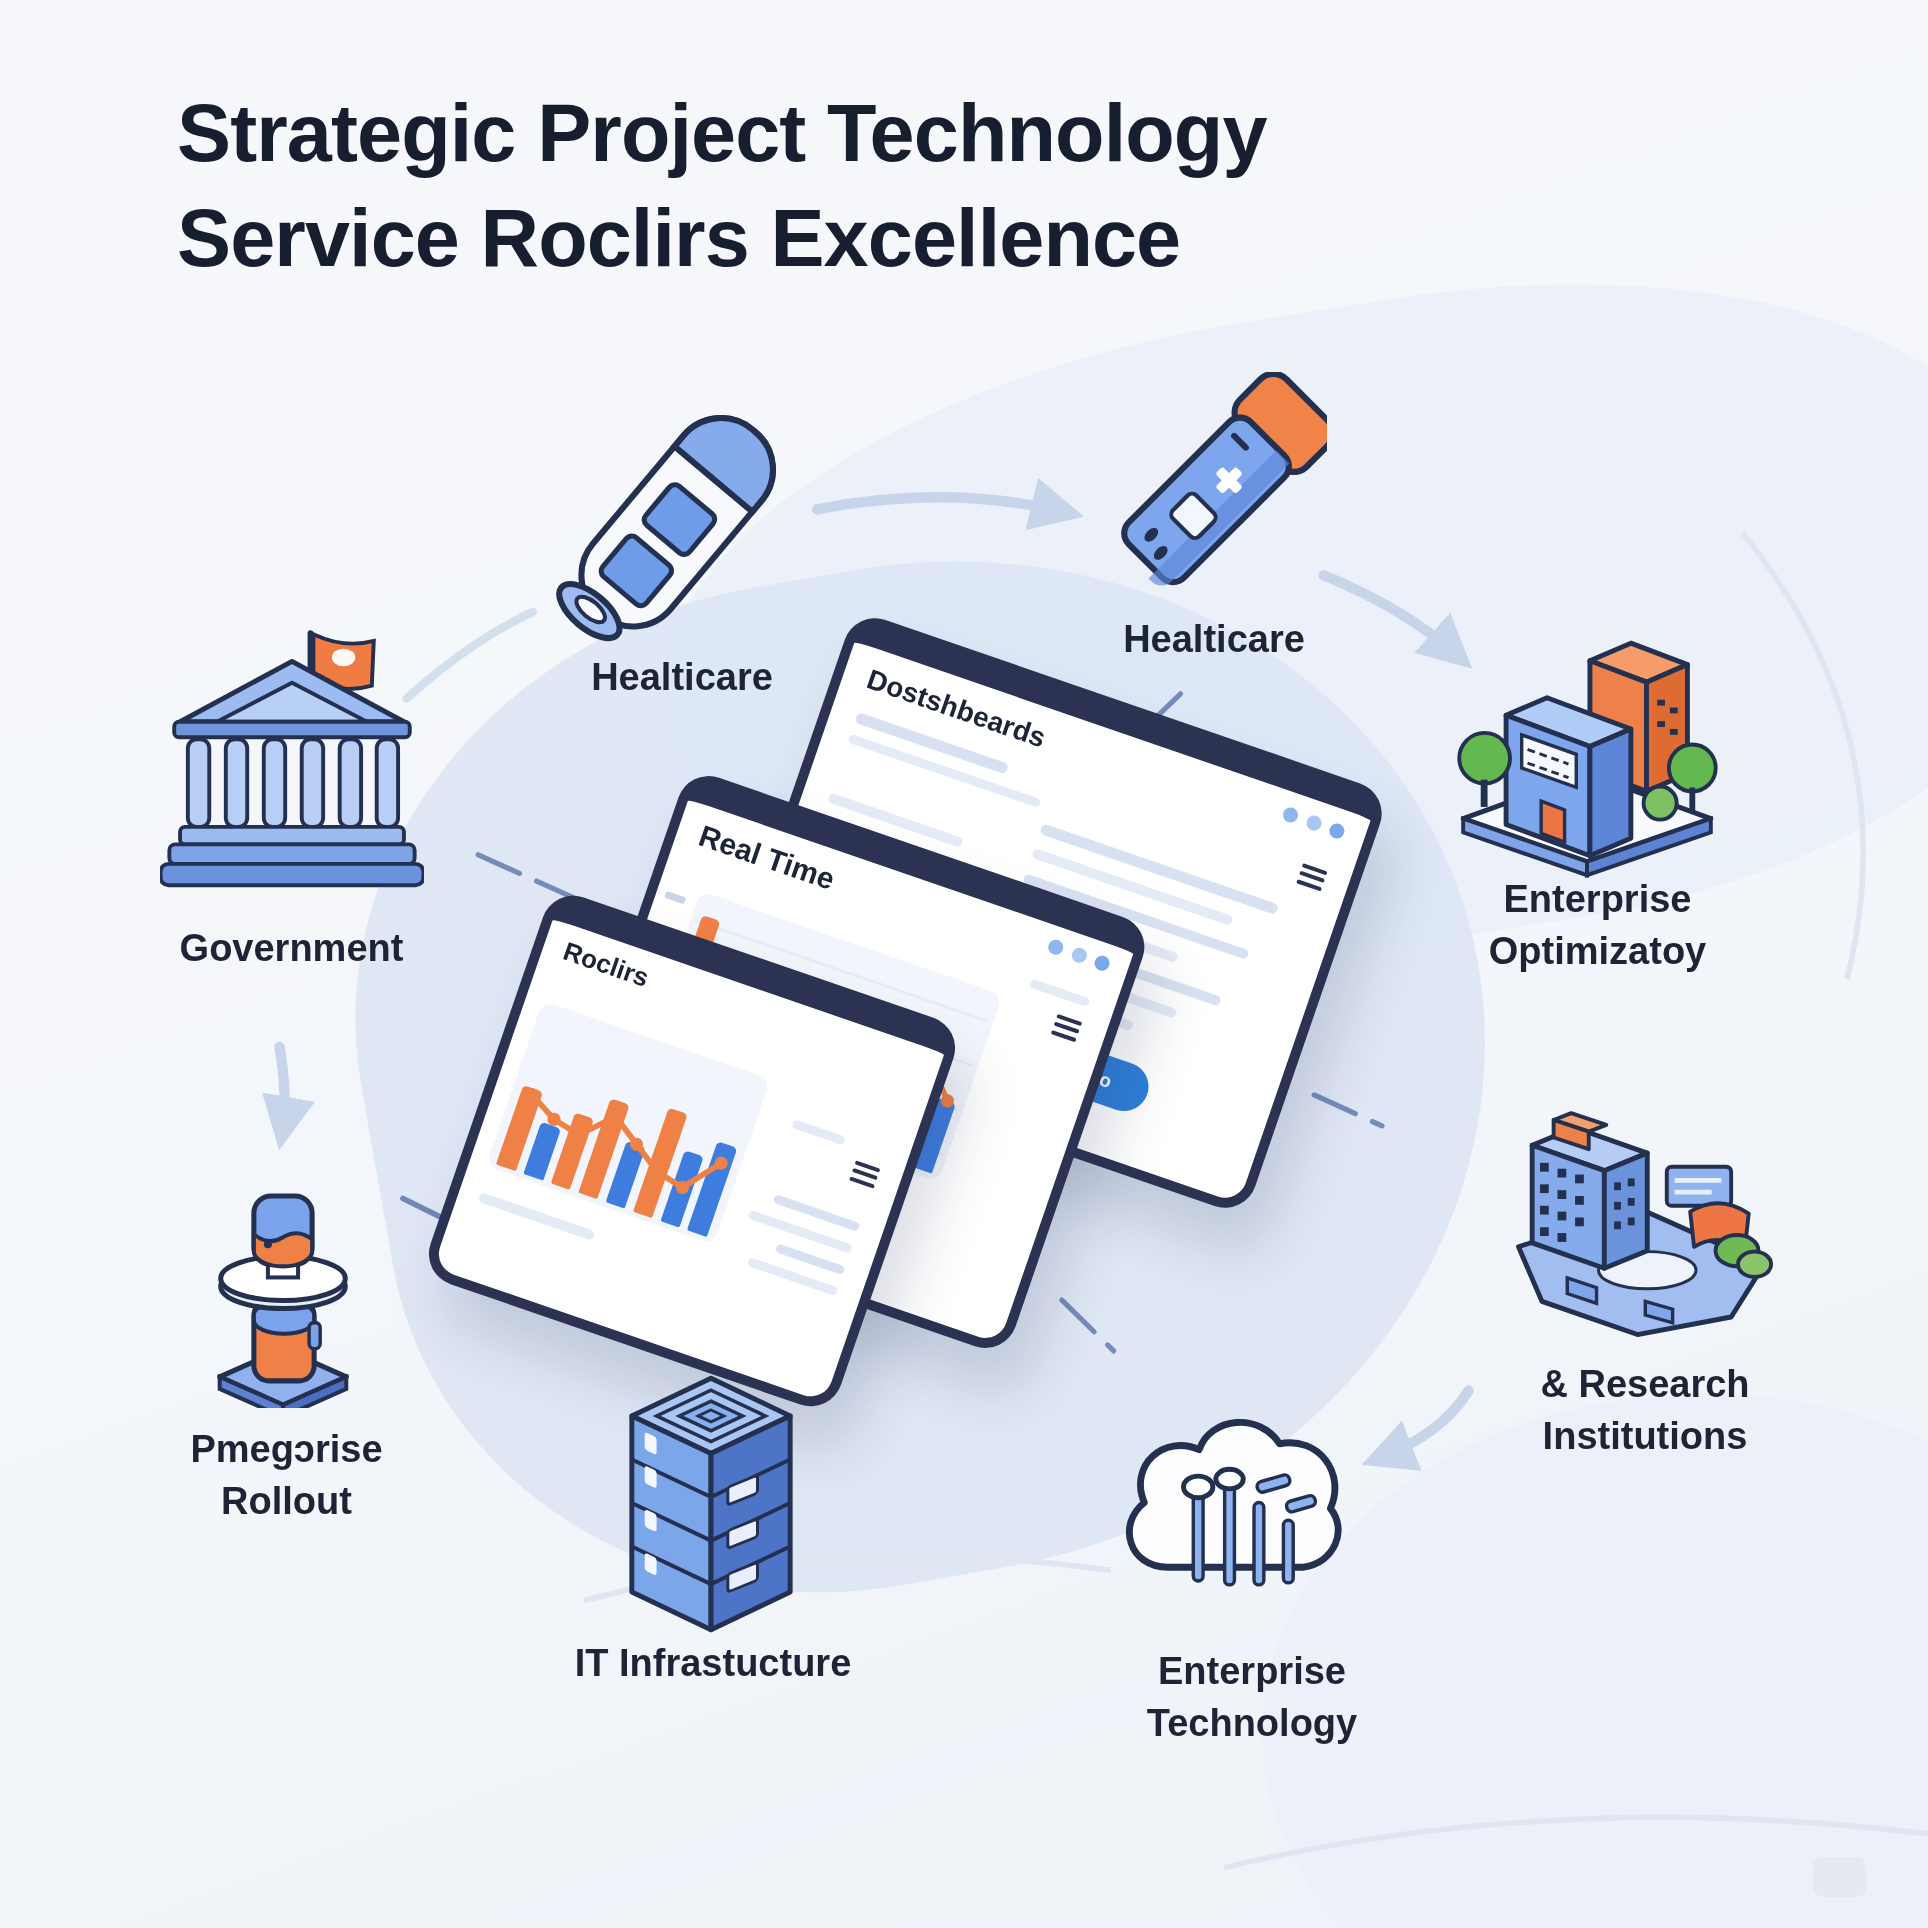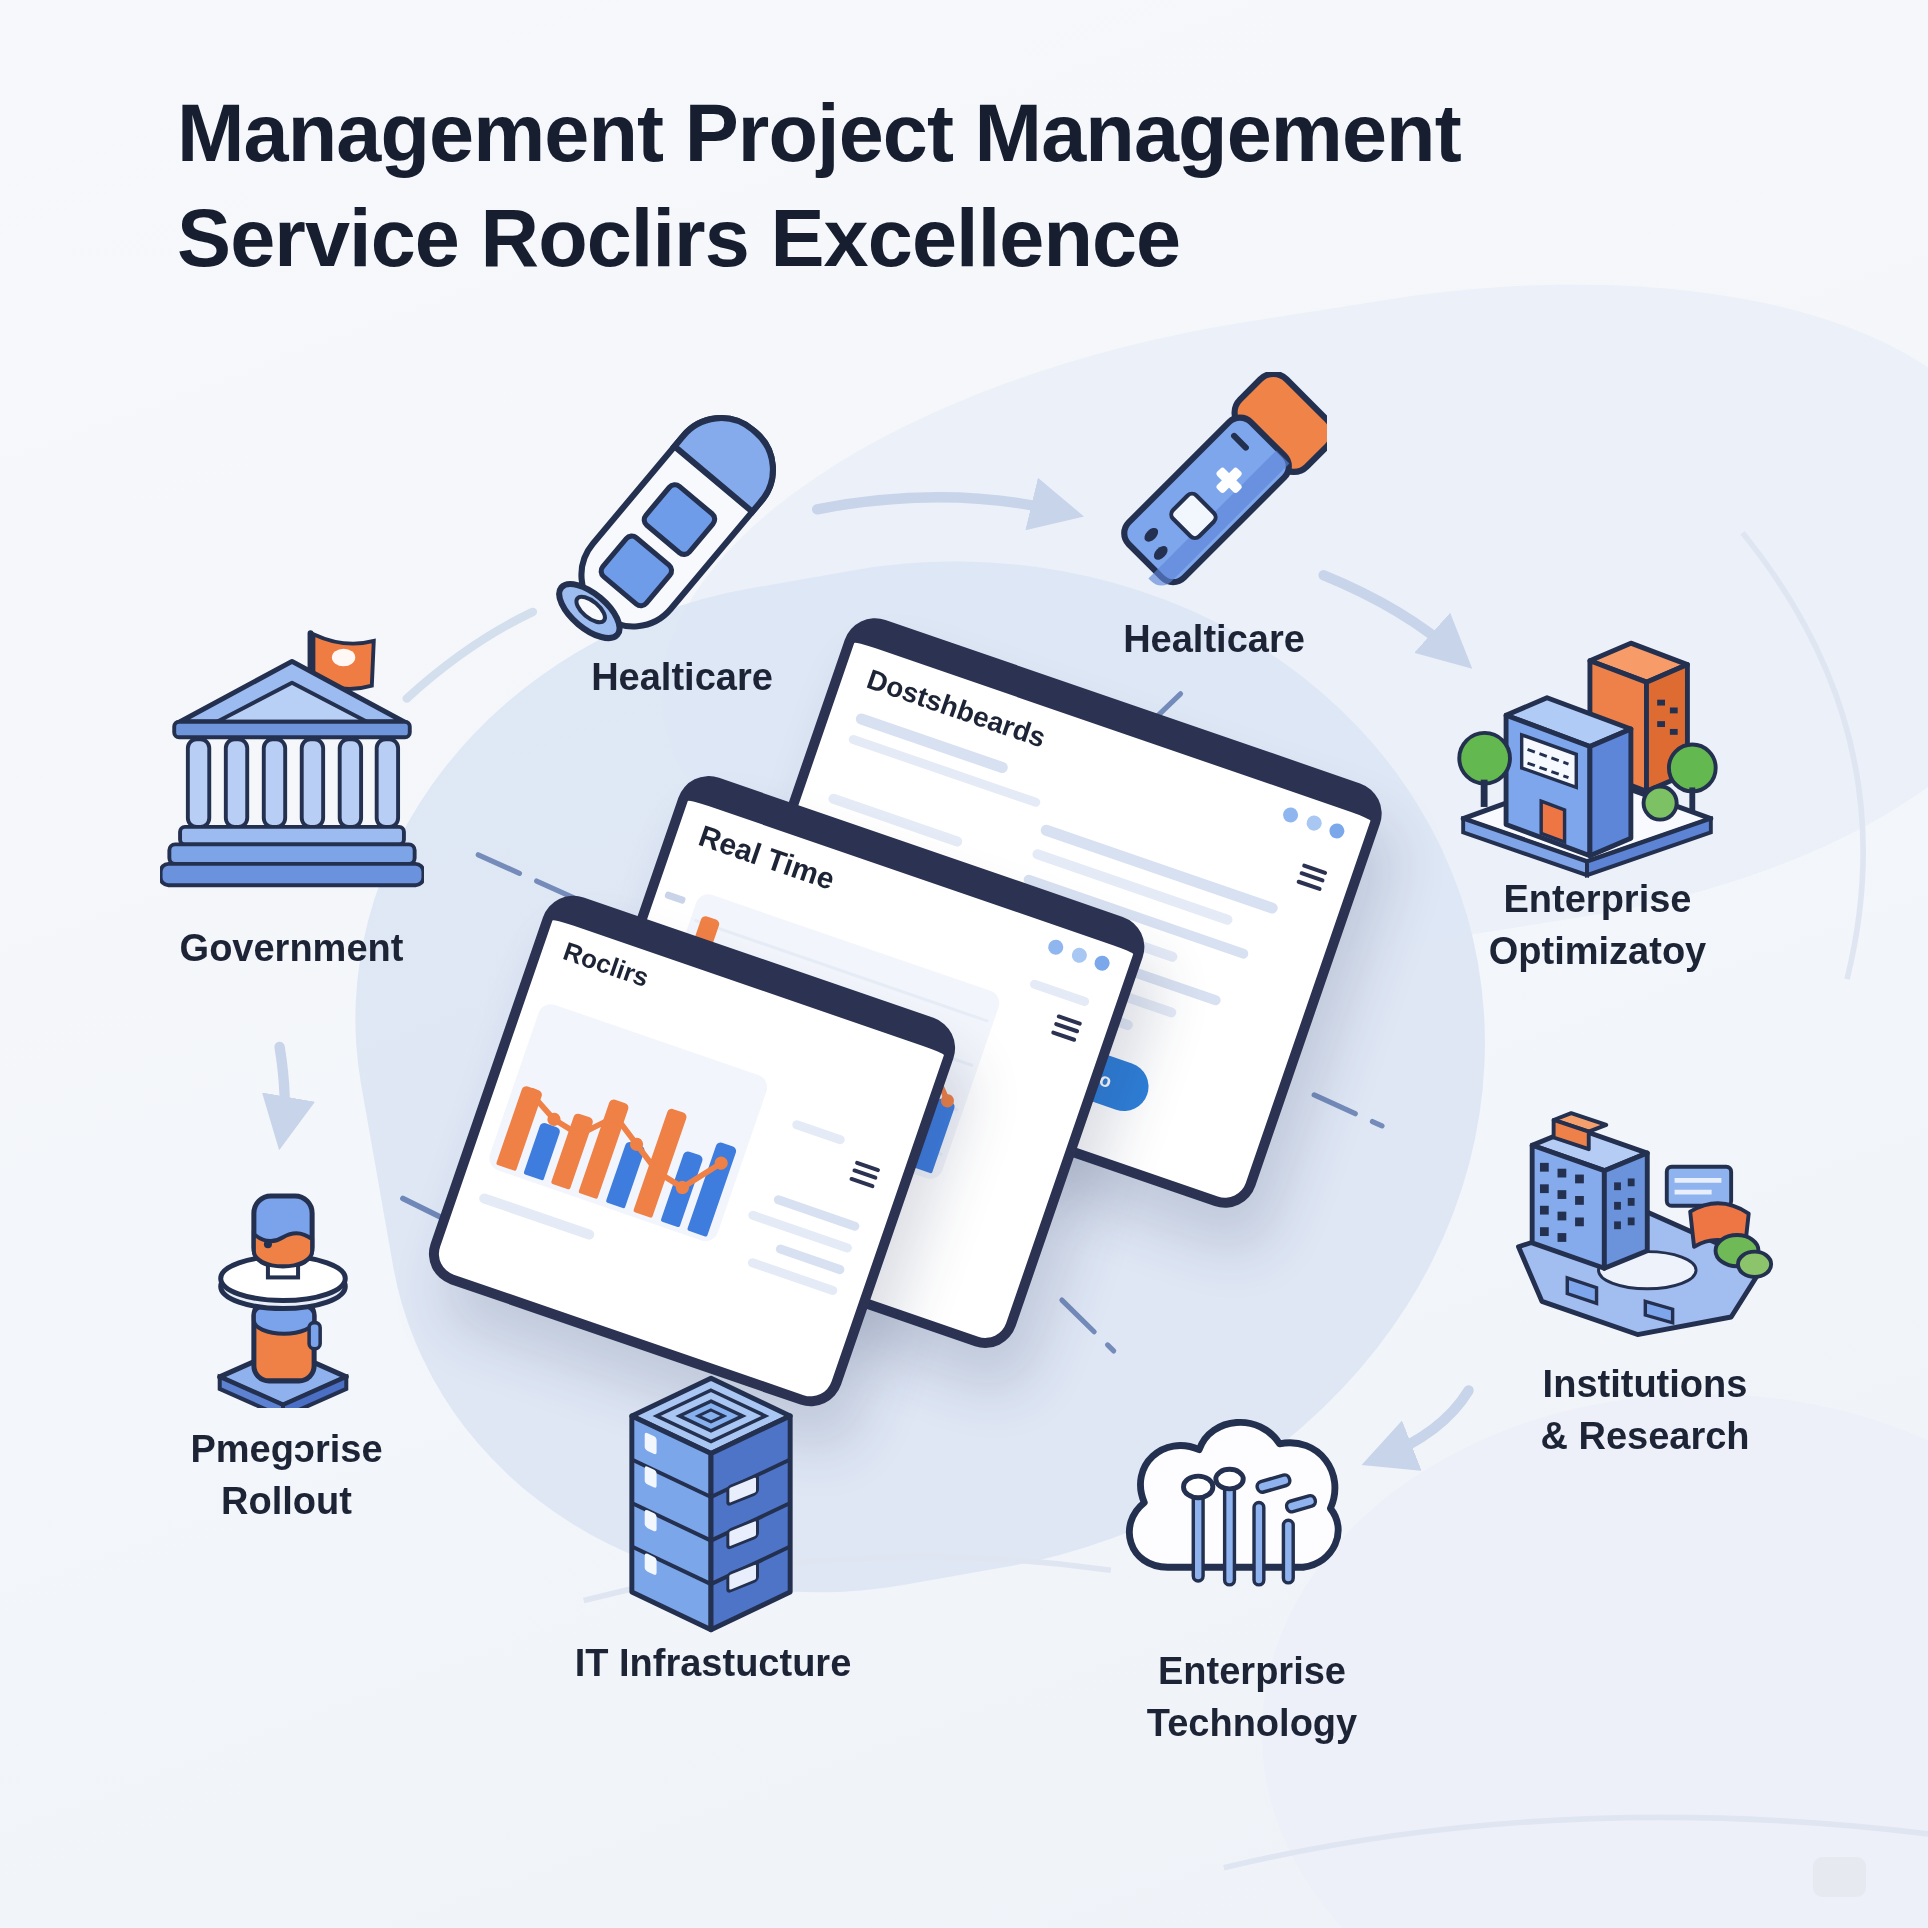--- a/index.html
+++ b/index.html
@@ -87,21 +87,21 @@
       <path d="M 508 908 L 686 988"></path>
       <path d="M 1254 737 L 1200 789"></path>
       <path d="M 1396 1163 L 1468 1196"></path>
       <path d="M 1128 1381 L 1183 1435"></path>
       <path d="M 797 1427 L 853 1481"></path>
     </g>
     <path d="M 428 1273 L 596 1356" stroke="#7088B8" stroke-width="6" stroke-linecap="round" stroke-dasharray="150 34"></path>
   </svg>
 
   <div class="title">
-    <div>Management Project Management</div>
+    <div>Strategic Project Technology</div>
     <div>Service Roclirs Excellence</div>
   </div>
 
   <div class="window win-back">
     <div class="win-title">Dostshbeards</div>
     <div class="dots" style="right:21px;top:15px;">
         <span></span>
         <span></span>
         <span></span>
       </div>
@@ -385,22 +385,22 @@
     <circle cx="52" cy="62" r="4" fill="#24304f"></circle>
   </svg>
 
   <div class="node-label" style="left:541px;top:652px;width:282px;">Healticare</div>
   <div class="node-label" style="left:1073px;top:614px;width:282px;">Healticare</div>
   <div class="node-label" style="left:1400px;top:874px;width:395px;">
     <div>Enterprise</div>
     <div>Optimizatoy</div>
   </div>
   <div class="node-label" style="left:1466px;top:1359px;width:358px;">
+    <div>&amp; Research</div>
     <div>Institutions</div>
-    <div>&amp; Research</div>
   </div>
   <div class="node-label" style="left:1092px;top:1646px;width:320px;">
     <div>Enterprise</div>
     <div>Technology</div>
   </div>
   <div class="node-label" style="left:487px;top:1638px;width:452px;">IT Infrastucture</div>
   <div class="node-label" style="left:136px;top:1424px;width:301px;">
     <div>Pmegɔrise</div>
     <div>Rollout</div>
   </div>

